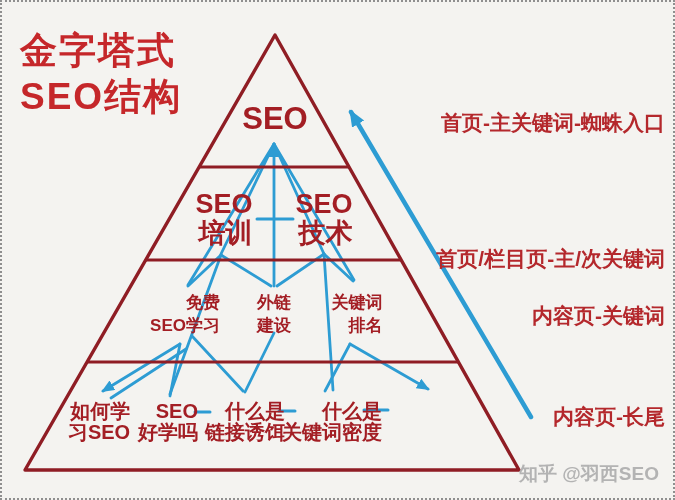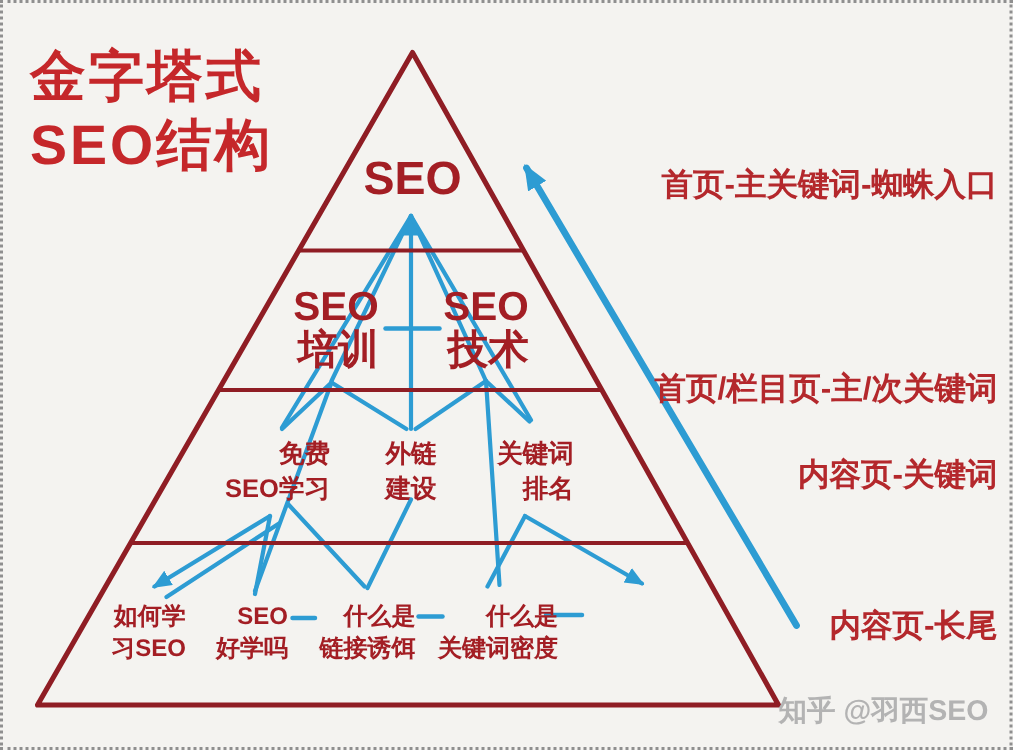--- a/index.html
+++ b/index.html
@@ -22,21 +22,21 @@
     letter-spacing:2px;white-space:nowrap;
   }
   .node{
     position:absolute;
     transform:translateX(-50%);
     color:#a31e24;font-weight:bold;text-align:right;white-space:nowrap;
   }
   .n-top{font-size:31px;line-height:32px;}
   .n-l2{font-size:27px;line-height:29px;}
   .n-l3{font-size:17px;line-height:23px;}
-  .n-l4{font-size:16px;line-height:21px;}
+  .n-l4{font-size:20px;line-height:21px;}
   .annotation{
     position:absolute;right:8px;
     color:#b4282c;font-size:21px;font-weight:bold;white-space:nowrap;
   }
   .watermark{
     position:absolute;right:14px;top:459px;
     color:#b3b3b3;font-size:19px;font-weight:bold;white-space:nowrap;
   }
   svg{display:block;}
 </style>

